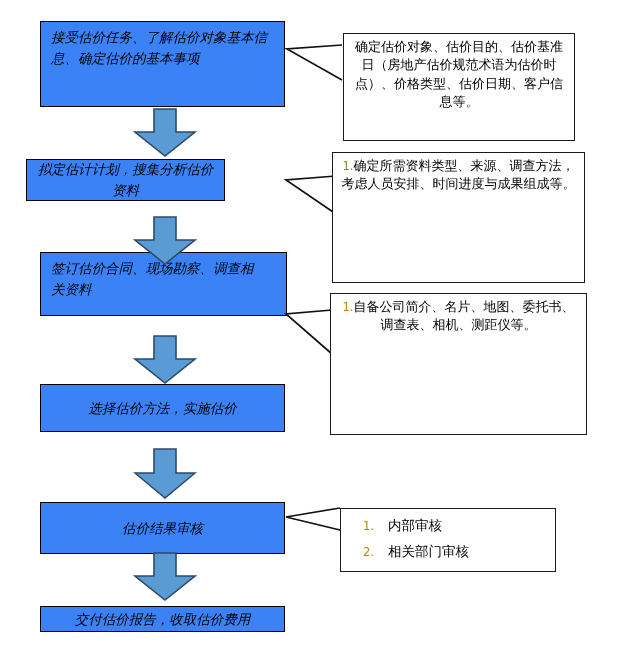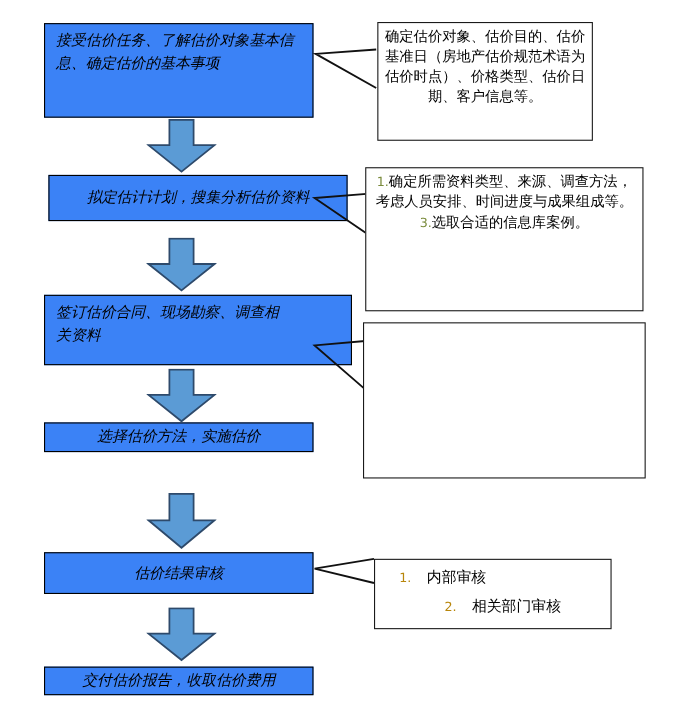--- a/index.html
+++ b/index.html
@@ -85,34 +85,34 @@
 </head>
 <body>
 
 <div id="canvas">
 
   <div class="proc-box" style="left:40px; top:21px; width:245px; height:86px;">
     <span class="txt">接受估价任务、了解估价对象基本信
 息、确定估价的基本事项</span>
   </div>
 
-  <div class="proc-box center" style="left:44px; top:159px; width:272px; height:42px;">
+  <div class="proc-box center" style="left:26px; top:159px; width:199px; height:42px;">
     <span class="txt">拟定估计计划，搜集分析估价资料</span>
   </div>
 
-  <div class="proc-box" style="left:40px; top:268px; width:280px; height:64px;">
+  <div class="proc-box" style="left:40px; top:252px; width:247px; height:64px;">
     <span class="txt">签订估价合同、现场勘察、调查相
 关资料</span>
   </div>
 
-  <div class="proc-box center" style="left:40px; top:384px; width:245px; height:27px;">
+  <div class="proc-box center" style="left:40px; top:384px; width:245px; height:48px;">
     <span class="txt">选择估价方法，实施估价</span>
   </div>
 
-  <div class="proc-box center" style="left:40px; top:502px; width:245px; height:38px;">
+  <div class="proc-box center" style="left:40px; top:502px; width:245px; height:52px;">
     <span class="txt">估价结果审核</span>
   </div>
 
   <div class="proc-box center" style="left:40px; top:606px; width:245px; height:26px;">
     <span class="txt">交付估价报告，收取估价费用</span>
   </div>
 
   <div class="arrow" style="left:133px; top:108px;">
     <svg width="64" height="50" viewBox="0 0 64 50">
       <polygon points="21,1 43,1 43,24 62,24 32,48 2,24 21,24" fill="#5b9bd5" stroke="#2e4a6b" stroke-width="1.6"></polygon>
@@ -160,38 +160,38 @@
       <path d="M48,18 L2,22 L48,62" fill="none" stroke="#111111" stroke-width="1.7"></path>
     </svg>
   </div>
 
   <div class="tail" style="left:284px; top:496px;">
     <svg width="62" height="60" viewBox="0 0 62 60">
       <path d="M56,12 L2,21 L56,34" fill="none" stroke="#111111" stroke-width="1.7"></path>
     </svg>
   </div>
 
-  <div class="note-box" style="left:343px; top:20px; width:196px; height:108px;">
+  <div class="note-box" style="left:343px; top:33px; width:232px; height:108px;">
     <span class="para">确定估价对象、估价目的、估价基准日（房地产估价规范术语为估价时点）、价格类型、估价日期、客户信息等。</span>
   </div>
 
   <div class="note-box" style="left:332px; top:152px; width:253px; height:131px;">
     <span class="para">
       <span class="note-num green">1.</span><span>确定所需资料类型、来源、调查方法，考虑人员安排、时间进度与成果组成等。</span>
     </span>
-    <span class="para">
-      <span class="note-num green">3.</span><span>选取合适的信息库案例。</span>
-    </span>
   </div>
 
   <div class="note-box" style="left:330px; top:293px; width:257px; height:142px;">
+    <span class="para">
+      <span class="note-num">1.</span><span>自备公司简介、名片、地图、委托书、调查表、相机、测距仪等。</span>
+    </span>
   </div>
 
   <div class="note-box listish" style="left:340px; top:508px; width:216px; height:64px;">
     <span class="para" style="text-align:left; display:block;">
       <span class="note-num">1.</span><span>内部审核</span>
     </span>
-    <span class="para" style="text-align:left; display:block;margin-left:41px;">
+    <span class="para" style="text-align:left; display:block;">
       <span class="note-num">2.</span><span>相关部门审核</span>
     </span>
   </div>
 
 </div>
 
 </body></html>

